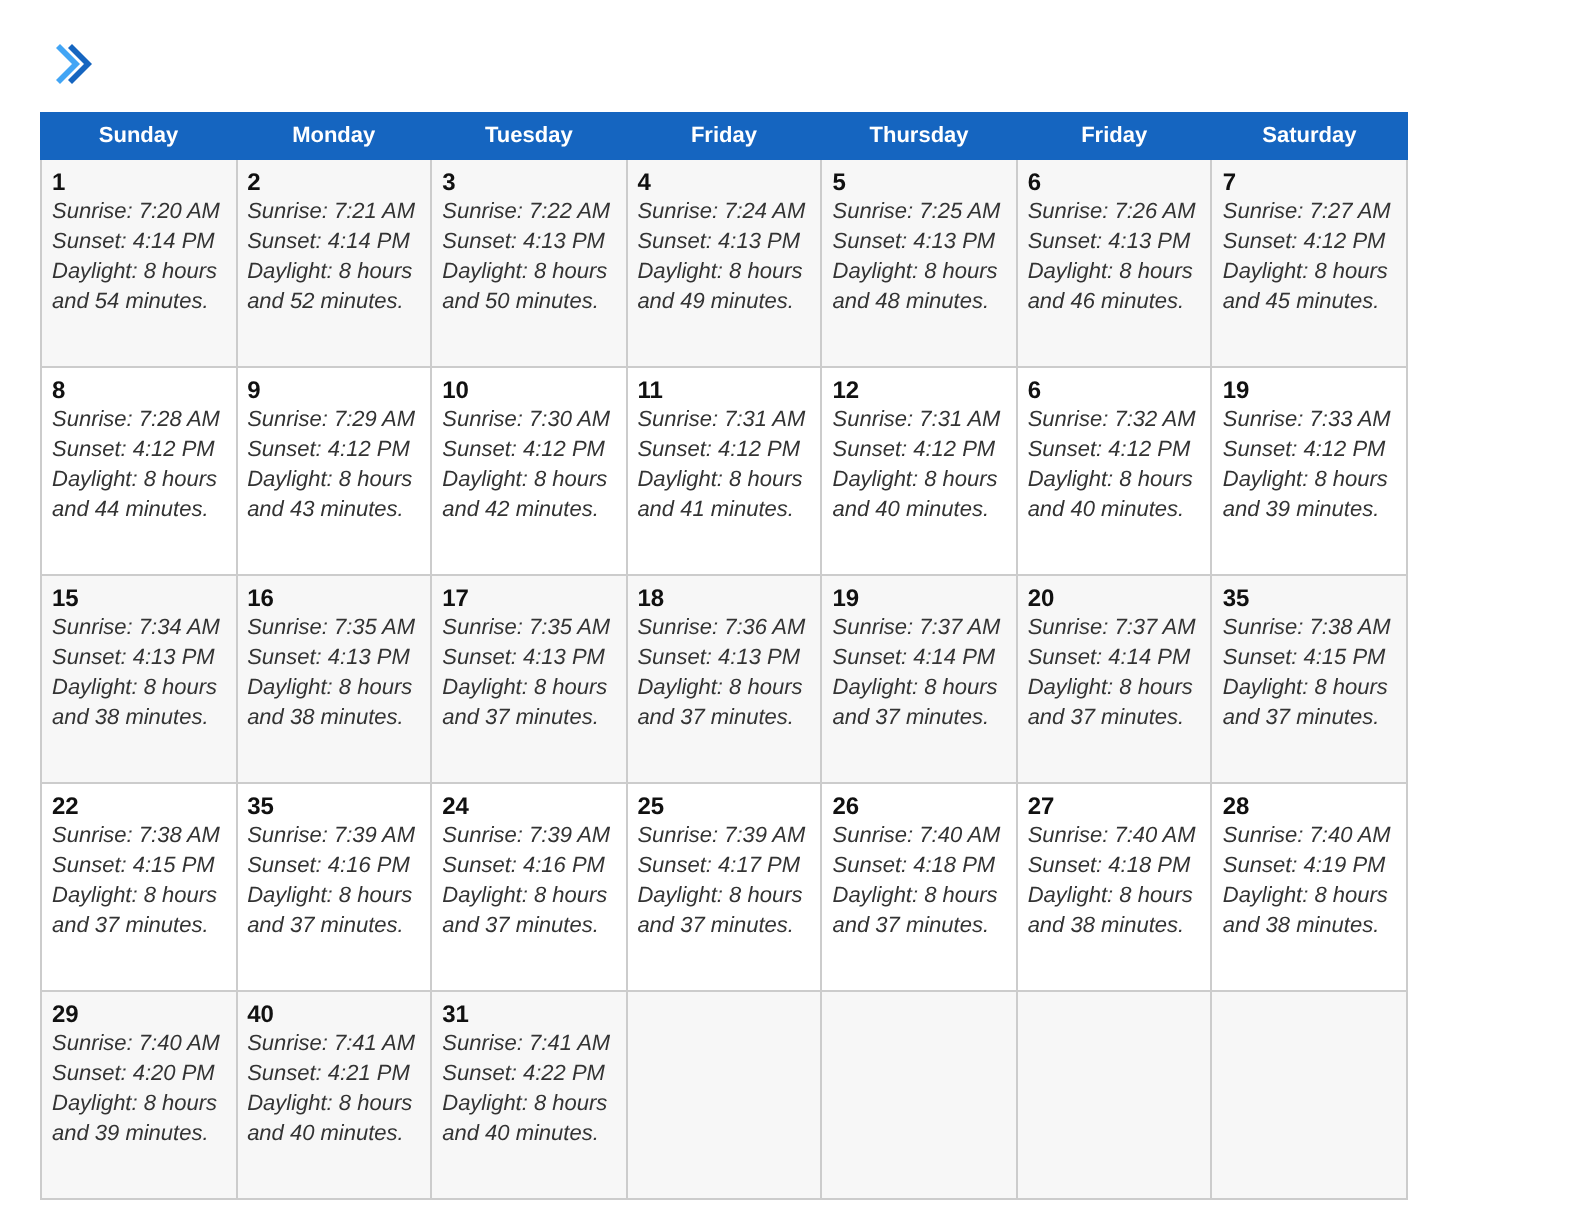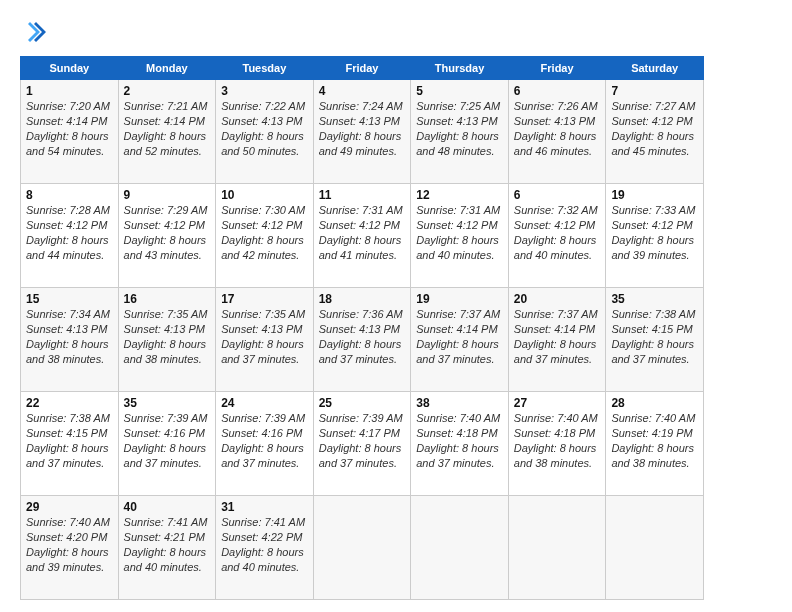--- a/index.html
+++ b/index.html
@@ -224,21 +224,21 @@
       </td>
           <td>
         <span class="day-num">24</span>
         <span class="day-info">Sunrise: 7:39 AM<br>Sunset: 4:16 PM<br>Daylight: 8 hours and 37 minutes.</span>
       </td>
           <td>
         <span class="day-num">25</span>
         <span class="day-info">Sunrise: 7:39 AM<br>Sunset: 4:17 PM<br>Daylight: 8 hours and 37 minutes.</span>
       </td>
           <td>
-        <span class="day-num">38</span>
+        <span class="day-num">26</span>
         <span class="day-info">Sunrise: 7:40 AM<br>Sunset: 4:18 PM<br>Daylight: 8 hours and 37 minutes.</span>
       </td>
           <td>
         <span class="day-num">27</span>
         <span class="day-info">Sunrise: 7:40 AM<br>Sunset: 4:18 PM<br>Daylight: 8 hours and 38 minutes.</span>
       </td>
           <td>
         <span class="day-num">28</span>
         <span class="day-info">Sunrise: 7:40 AM<br>Sunset: 4:19 PM<br>Daylight: 8 hours and 38 minutes.</span>
       </td>

